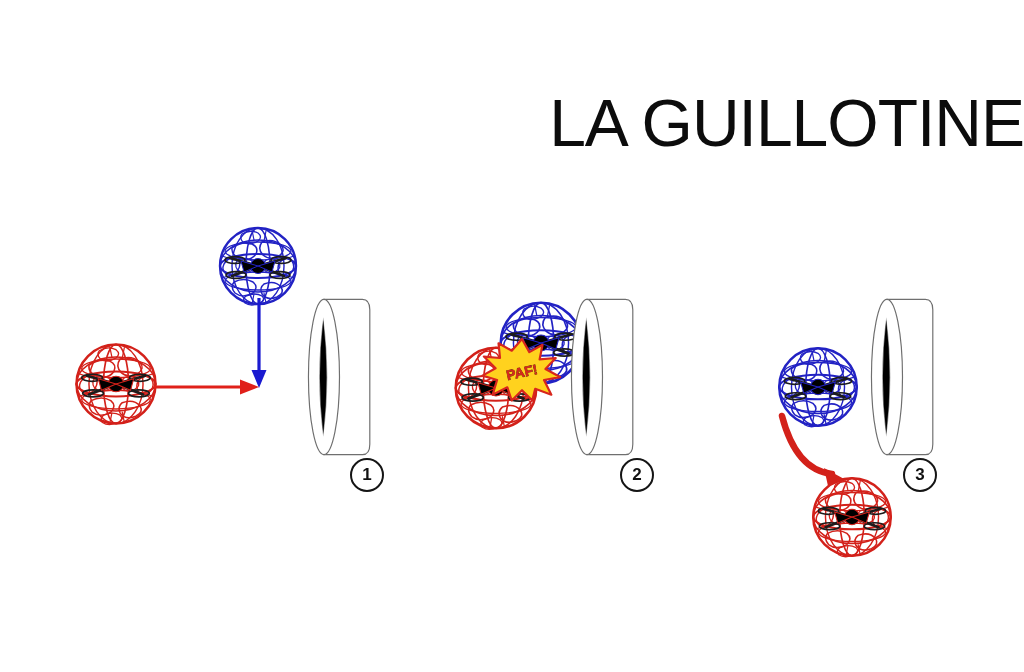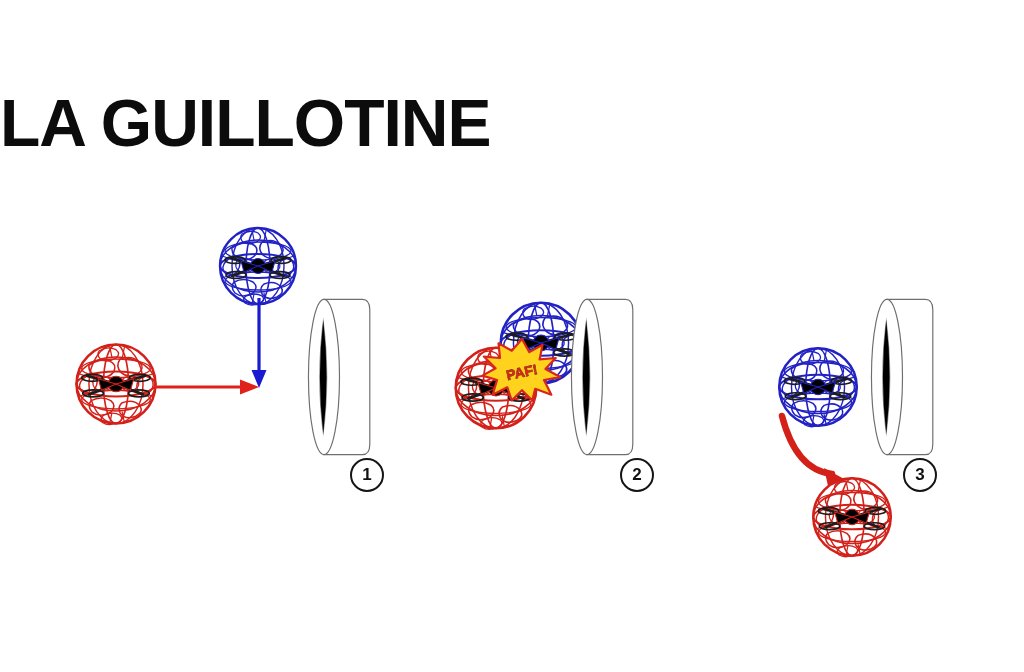--- a/index.html
+++ b/index.html
@@ -5,23 +5,23 @@
   html,body{margin:0;padding:0;background:#ffffff;}
   body{
     width:1024px;height:672px;
     font-family:"Liberation Sans", sans-serif;
     overflow:hidden;position:relative;
   }
   #stage{position:relative;width:1024px;height:672px;background:#ffffff;}
 
   .title{
     position:absolute;left:0;top:90px;width:1024px;
-    text-align:left;
-    font-family:"Liberation Sans", sans-serif;
-    font-weight:bold;
+    text-align:right;
+    font-family:"Liberation Sans", sans-serif;
+    font-weight:normal;
     font-size:66px;
     letter-spacing:-1px;
     color:#0c0c0c;
     line-height:1;
     white-space:nowrap;
   }
 
   .panel{position:absolute;}
   .node{position:absolute;}
   .node svg{display:block;overflow:visible;}

